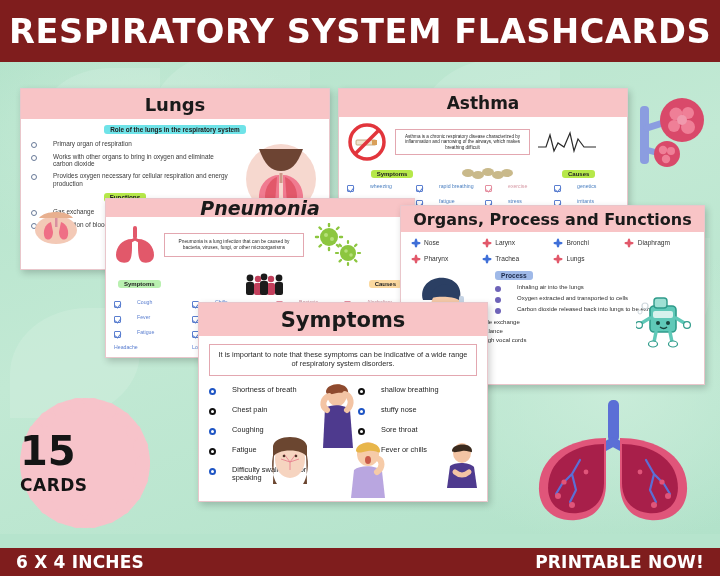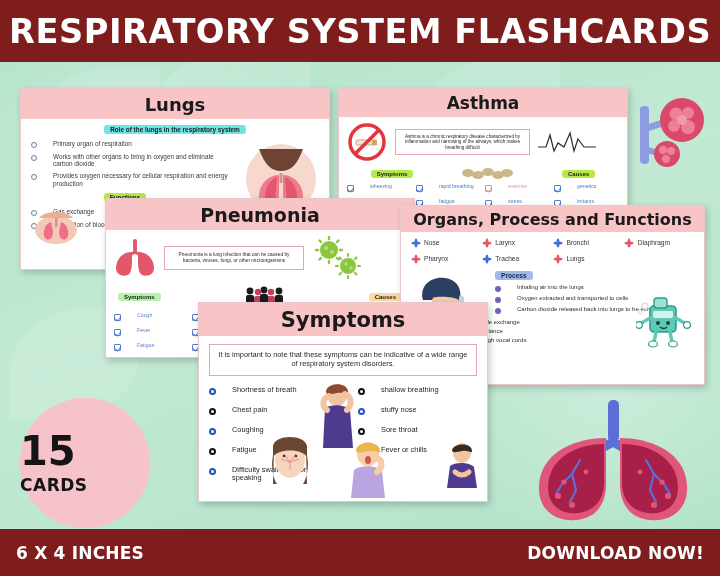--- a/index.html
+++ b/index.html
@@ -25,21 +25,21 @@
     background: rgba(255,255,255,0.13);
   }
 
   
   .bar {
     position: absolute; left: 0; width: 720px;
     background: #7f1d1d; color: #ffffff;
     display: flex; align-items: center; justify-content: center;
   }
   .bar-top { top: 0; height: 62px; }
-  .bar-bottom { bottom: 0; height: 47px; }
+  .bar-bottom { bottom: 0; height: 28px; }
   .banner-title {
     font-family: "DejaVu Sans", sans-serif;
     font-weight: 700;
     font-size: 33px;
     letter-spacing: 0.5px;
     white-space: nowrap;
     transform: scaleX(1.02);
   }
   .bar-bottom .row {
     display: flex; align-items: center; justify-content: space-between;
@@ -133,21 +133,21 @@
   #card-asthma .card-head { height: 28px; }
   #card-asthma .card-title { font-size: 17px; }
   #card-asthma .card-body { padding: 5px 8px; font-size: 5.2px; }
   #card-asthma .desc-box { width: 135px; padding: 4px 4px; font-size: 4.6px; }
   #card-asthma .chip { font-size: 6px; }
   .grid4 { display: grid; grid-template-columns: repeat(4, 1fr); gap: 7px 4px; }
   .grid4 .li { font-size: 5.2px; color: #4a7fc0; }
 
   
   #card-pneu { left: 105px; top: 198px; width: 310px; height: 160px; }
-  #card-pneu .card-head { height: 31px; }
+  #card-pneu .card-head { height: 18px; font-style: italic; }
   #card-pneu .card-title { font-size: 19px; }
   #card-pneu .card-body { padding: 6px 8px; font-size: 5.4px; }
   #card-pneu .desc-box { width: 140px; padding: 5px 4px; font-size: 4.8px; }
   #card-pneu .chip { font-size: 6px; }
   .grid2 { display: grid; grid-template-columns: 1fr 1fr; gap: 7px 6px; width: 150px; }
   .grid2 .li { font-size: 5.2px; color: #5b7fd0; }
   .pc-grid { display: grid; grid-template-columns: 1fr 1fr; gap: 7px 6px; width: 130px; }
   .pc-grid .li { font-size: 5.2px; color: #c98a97; }
 
   
@@ -715,17 +715,17 @@
     <span class="lbl">CARDS</span>
   </div>
 
   <div class="bar bar-top">
     <span class="banner-title">RESPIRATORY SYSTEM FLASHCARDS</span>
   </div>
 
   <div class="bar bar-bottom">
     <div class="row">
       <span class="item">6 X 4 INCHES</span>
-      <span class="item">DOWNLOAD NOW!</span>
+      <span class="item">PRINTABLE NOW!</span>
     </div>
   </div>
 
 </div>
 
 </body></html>

